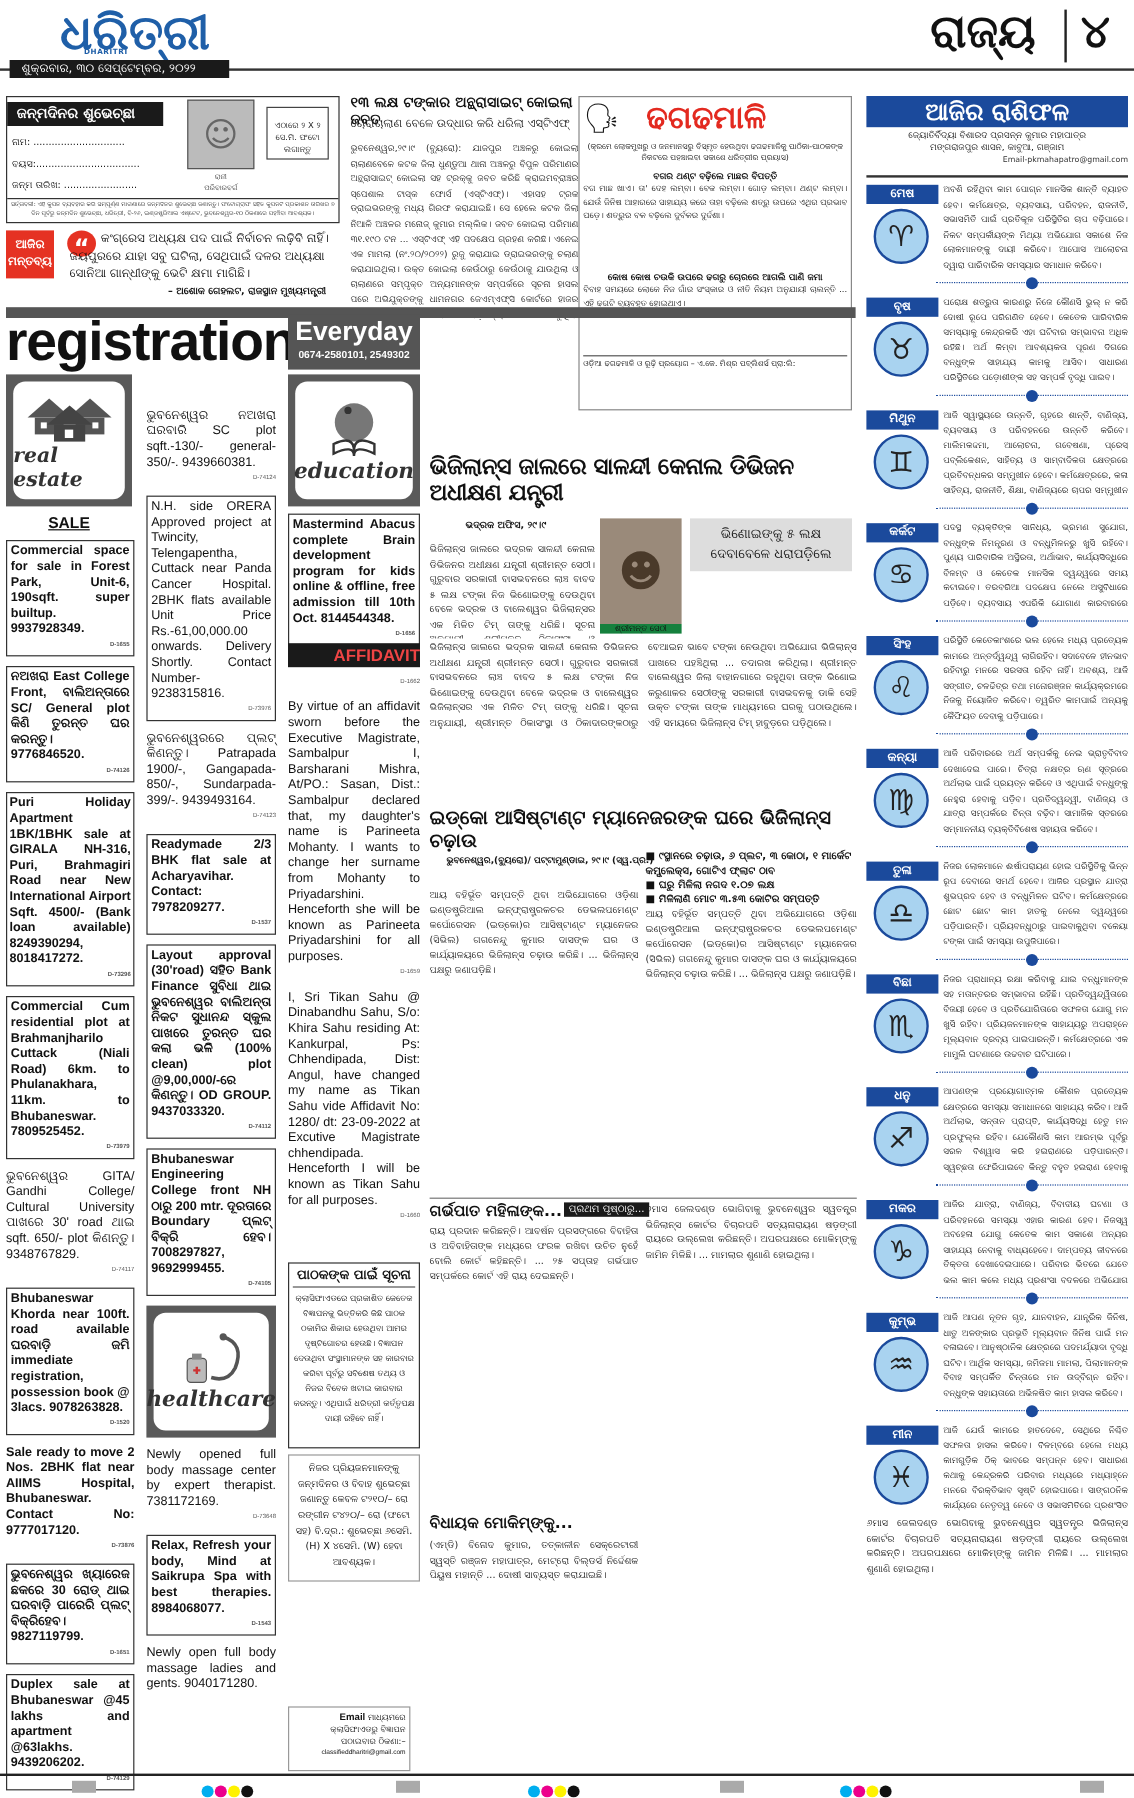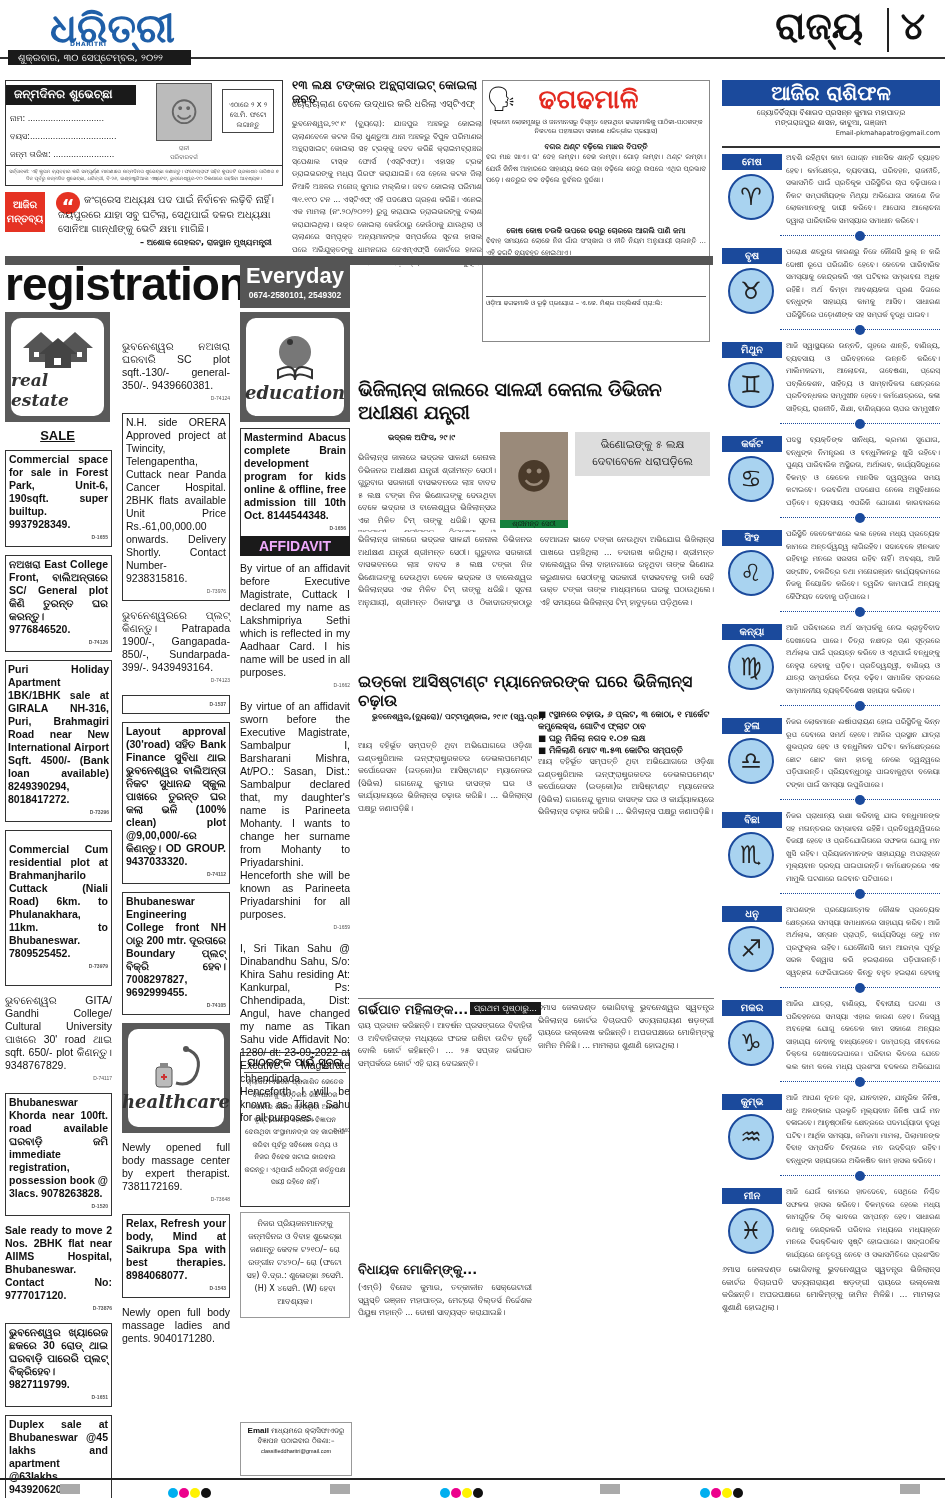--- a/index.html
+++ b/index.html
@@ -204,33 +204,33 @@
         <rect x="56" y="28" width="5" height="5" fill="#fff"></rect>
     </svg>
     <div class="icon-label" style="font-size:17px">real estate</div>
   </div>
 </div>
 <div class="abs" style="left:5px;top:428px;width:105px;text-align:center;font-family:'Liberation Sans',sans-serif;font-weight:bold;font-size:13px;text-decoration:underline">SALE</div>
 <div class="abs" id="col1" style="left:5px;top:450px;width:107px">
     <div class="ad bold" style="margin-bottom: 8px; border: 1.5px solid rgb(51, 51, 51); padding: 2px 3px;"><span>Commercial space for sale in Forest Park, Unit-6, 190sqft. super builtup. 9937928349.</span><span class="adcode">D-1655</span></div>
     <div class="ad bold" style="margin-bottom: 8px; border: 1.5px solid rgb(51, 51, 51); padding: 2px 3px;"><span>ନଅଖରା East College Front, ବାଲିଅନ୍ତାରେ SC/ General plot କିଣି ତୁରନ୍ତ ଘର କରନ୍ତୁ। 9776846520.</span><span class="adcode">D-74126</span></div>
     <div class="ad bold" style="margin-bottom: 8px; border: 1.5px solid rgb(51, 51, 51); padding: 2px 2px;"><span>Puri Holiday Apartment 1BK/1BHK sale at GIRALA NH-316, Puri, Brahmagiri Road near New International Airport Sqft. 4500/- (Bank loan available) 8249390294, 8018417272.</span><span class="adcode">D-73296</span></div>
-    <div class="ad bold" style="margin-bottom: 8px; border: 1.5px solid rgb(51, 51, 51); padding: 12px 3px;"><span>Commercial Cum residential plot at Brahmanjharilo Cuttack (Niali Road) 6km. to Phulanakhara, 11km. to Bhubaneswar. 7809525452.</span><span class="adcode">D-73979</span></div>
+    <div class="ad bold" style="margin-bottom: 8px; border: 1.5px solid rgb(51, 51, 51); padding: 2px 3px;"><span>Commercial Cum residential plot at Brahmanjharilo Cuttack (Niali Road) 6km. to Phulanakhara, 11km. to Bhubaneswar. 7809525452.</span><span class="adcode">D-73979</span></div>
     <div class="ad" style="margin-bottom: 8px;"><span>ଭୁବନେଶ୍ୱର GITA/ Gandhi College/ Cultural University ପାଖରେ 30' road ଥାଇ sqft. 650/- plot କିଣନ୍ତୁ। 9348767829.</span><span class="adcode">D-74117</span></div>
     <div class="ad bold" style="margin-bottom: 8px; border: 1.5px solid rgb(51, 51, 51); padding: 2px 3px;"><span>Bhubaneswar Khorda near 100ft. road available ଘରବାଡ଼ି ଜମି immediate registration, possession book @ 3lacs. 9078263828.</span><span class="adcode">D-1520</span></div>
     <div class="ad bold" style="margin-bottom: 8px;"><span>Sale ready to move 2 Nos. 2BHK flat near AIIMS Hospital, Bhubaneswar. Contact No: 9777017120.</span><span class="adcode">D-73876</span></div>
     <div class="ad bold" style="margin-bottom: 8px; border: 1.5px solid rgb(51, 51, 51); padding: 2px 3px;"><span>ଭୁବନେଶ୍ୱର ଖ୍ୟାରେଜ ଛକରେ 30 ରୋଡ୍ ଥାଇ ଘରବାଡ଼ି ପାରେରି ପ୍ଲଟ୍ ବିକ୍ରିହେବ। 9827119799.</span><span class="adcode">D-1651</span></div>
     <div class="ad bold" style="margin-bottom: 8px; border: 1.5px solid rgb(51, 51, 51); padding: 2px 3px;"><span>Duplex sale at Bhubaneswar @45 lakhs and apartment @63lakhs. 9439206202.</span><span class="adcode">D-74129</span></div>
   </div>
 
 <div class="abs" id="col2" style="left:122px;top:340px;width:108px">
     <div class="ad" style="margin-bottom: 8px;"><span>ଭୁବନେଶ୍ୱର ନଅଖରା ଘରବାରି SC plot sqft.-130/- general-350/-. 9439660381.</span><span class="adcode">D-74124</span></div>
     <div class="ad" style="margin-bottom: 8px; border: 1.5px solid rgb(51, 51, 51); padding: 2px 3px;"><span>N.H. side ORERA Approved project at Twincity, Telengapentha, Cuttack near Panda Cancer Hospital. 2BHK flats available Unit Price Rs.-61,00,000.00 onwards. Delivery Shortly. Contact Number-9238315816.</span><span class="adcode">D-73976</span></div>
     <div class="ad" style="margin-bottom: 8px;"><span>ଭୁବନେଶ୍ୱରରେ ପ୍ଲଟ୍ କିଣନ୍ତୁ। Patrapada 1900/-, Gangapada-850/-, Sundarpada-399/-. 9439493164.</span><span class="adcode">D-74123</span></div>
-    <div class="ad bold" style="margin-bottom: 8px; border: 1.5px solid rgb(51, 51, 51); padding: 2px 3px;"><span class="adcode">D-1537</span></div>
+    <div class="ad bold" style="margin-bottom: 8px; border: 1.5px solid rgb(51, 51, 51); padding: 2px 3px;"><span>Readymade 2/3 BHK flat sale at Acharyavihar. Contact: 7978209277.</span><span class="adcode">D-1537</span></div>
     <div class="ad bold" style="margin-bottom: 8px; border: 1.5px solid rgb(51, 51, 51); padding: 2px 3px;"><span>Layout approval (30'road) ସହିତ Bank Finance ସୁବିଧା ଥାଇ ଭୁବନେଶ୍ୱର ବାଲିଅନ୍ତା ନିକଟ ସୁଧାନନ୍ଦ ସ୍କୁଲ ପାଖରେ ତୁରନ୍ତ ଘର କଲା ଭଳି (100% clean) plot @9,00,000/-ରେ କିଣନ୍ତୁ। OD GROUP. 9437033320.</span><span class="adcode">D-74112</span></div>
     <div class="ad bold" style="margin-bottom: 8px; border: 1.5px solid rgb(51, 51, 51); padding: 2px 3px;"><span>Bhubaneswar Engineering College front NH ଠାରୁ 200 mtr. ଦୂରତାରେ Boundary ପ୍ଲଟ୍ ବିକ୍ରି ହେବ। 7008297827, 9692999455.</span><span class="adcode">D-74105</span></div>
     <div class="icon-box" style="height: 110px; margin-bottom: 8px;">
       <div class="icon-inner">
         <svg width="60" height="46" viewBox="0 0 60 46">
           <path d="M40 4 Q58 10 50 30 Q44 42 30 38" fill="none" stroke="#555" stroke-width="3"></path>
           <circle cx="40" cy="4" r="3" fill="#555"></circle>
           <rect x="10" y="22" width="16" height="20" rx="3" fill="#bbb" stroke="#555"></rect>
           <rect x="14" y="18" width="8" height="5" fill="#888"></rect>
           <path d="M15 32 h6 M18 29 v6" stroke="#c33" stroke-width="2"></path>
@@ -249,33 +249,33 @@
       <circle cx="25" cy="20" r="16" fill="#777"></circle>
         <circle cx="20" cy="10" r="3" fill="#333"></circle>
       <path d="M8 38 Q25 30 25 44 Q25 30 42 38 L42 46 Q25 38 25 48 Q25 38 8 46 Z" fill="#fff" stroke="#333" stroke-width="2"></path>
     </svg>
     <div class="icon-label">education</div>
   </div>
 </div>
 <div class="abs" id="col3" style="left:240px;top:428px;width:110px">
     <div class="ad bold" style="margin-bottom: 8px; border: 1.5px solid rgb(51, 51, 51); padding: 2px 3px;"><span>Mastermind Abacus complete Brain development program for kids online &amp; offline, free admission till 10th Oct. 8144544348.</span><span class="adcode">D-1656</span></div>
   </div>
-<div class="abs" style="left:240px;top:536px;width:110px;height:20px;background:#1a1a1a;color:#f0abfc;text-align:center;font-family:'Liberation Sans',sans-serif;font-weight:bold;font-size:14px;line-height:20px">AFFIDAVIT</div>
+<div class="abs" style="left:240px;top:536px;width:110px;height:20px;background:#1a1a1a;color:#ef4444;text-align:right;font-family:'Liberation Sans',sans-serif;font-weight:bold;font-size:14px;line-height:20px">AFFIDAVIT</div>
 <div class="abs" id="affidavits" style="left:240px;top:562px;width:110px">
-    <div class="ad" style="margin-bottom: 8px;"><span>By virtue of an affidavit before Executive Magistrate, Cuttack I declared my name as Lakshmipriya Sethi which is reflected in my Aadhaar Card. I his name will be used in all purposes.</span><span class="adcode">D-1662</span></div>
+    <div class="ad" style="margin-bottom: 8px;"><span class="adcode">D-1662</span></div>
     <div class="ad" style="margin-bottom: 8px;"><span>By virtue of an affidavit sworn before the Executive Magistrate, Sambalpur I, Barsharani Mishra, At/PO.: Sasan, Dist.: Sambalpur declared that, my daughter's name is Parineeta Mohanty. I wants to change her surname from Mohanty to Priyadarshini. Henceforth she will be known as Parineeta Priyadarshini for all purposes.</span><span class="adcode">D-1659</span></div>
     <div class="ad" style="margin-bottom: 8px;"><span>I, Sri Tikan Sahu @ Dinabandhu Sahu, S/o: Khira Sahu residing At: Kankurpal, Ps: Chhendipada, Dist: Angul, have changed my name as Tikan Sahu vide Affidavit No: 1280/ dt: 23-09-2022 at Excutive Magistrate chhendipada. Henceforth I will be known as Tikan Sahu for all purposes.</span><span class="adcode">D-1660</span></div>
   </div>
 
 <div class="abs" style="left:240px;top:1052px;width:110px;height:155px;border:1.5px solid #333;padding:3px;text-align:center">
   <div style="font-size:11px;font-weight:bold;border-bottom:1px solid #555;padding-bottom:3px">ପାଠକଙ୍କ ପାଇଁ ସୂଚନା</div>
   <div style="font-size:7px;line-height:12.5px;margin-top:3px">କ୍ଲାସିଫାଏଡରେ ପ୍ରକାଶିତ କେତେକ ବିଜ୍ଞାପନକୁ ଭିତ୍ତିକରି କିଛି ପାଠକ ଠକାମିର ଶିକାର ହେଉଥିବା ଆମର ଦୃଷ୍ଟିଗୋଚର ହେଉଛି। ବିଜ୍ଞାପନ ଦେଉଥିବା ସଂସ୍ଥାମାନଙ୍କ ସହ କାରବାର କରିବା ପୂର୍ବରୁ ସବିଶେଷ ତଥ୍ୟ ଓ ନିଜର ବିବେକ ଖଟାଇ କାରବାର କରନ୍ତୁ। ଏଥିପାଇଁ ଧରିତ୍ରୀ କର୍ତ୍ତୃପକ୍ଷ ଦାୟୀ ରହିବେ ନାହିଁ।</div>
 </div>
 <div class="abs" style="left:240px;top:1212px;width:110px;height:106px;border:1px solid #999;padding:4px;text-align:center;font-size:8px;line-height:13px">ନିଜର ପ୍ରିୟଜନମାନଙ୍କୁ ଜନ୍ମଦିନର ଓ ବିବାହ ଶୁଭେଚ୍ଛା ଜଣାନ୍ତୁ କେବଳ ଟ୨୧୦/– ରୋ ରଙ୍ଗୀନ ଟ୪୨୦/– ରୋ (ଫଟୋ ସହ) ବି.ଦ୍ର.: ଶୁଭେଚ୍ଛା ୬ସେମି. (H) X ୪ସେମି. (W) ହେବା ଆବଶ୍ୟକ।</div>
-<div class="abs" style="left:240px;top:1422px;width:112px;height:54px;border:1px solid #999;padding:3px;text-align:center">
+<div class="abs" style="left:240px;top:1422px;width:102px;height:54px;border:1px solid #999;padding:3px;text-align:right">
   <div style="font-size:7px;line-height:10px"><b style="font-family:'Liberation Sans',sans-serif;font-size:8px">Email</b> <span>ମାଧ୍ୟମରେ କ୍ଲାସିଫାଏଡରୁ ବିଜ୍ଞାପନ ପଠାଇବାର ଠିକଣା:–</span></div>
   <div style="font-size:5.5px;margin-top:2px;font-family:'Liberation Sans',sans-serif">classifieddharitri@gmail.com</div>
 </div>
 
 <div class="abs headline" style="left:358px;top:378px;width:356px;font-size:19px;letter-spacing:-0.5px">ଭିଜିଲାନ୍ସ ଜାଲରେ ସାଳନ୍ଦୀ କେନାଲ ଡିଭିଜନ ଅଧୀକ୍ଷଣ ଯନ୍ତ୍ରୀ</div>
 <div class="abs" style="left:388px;top:433px;font-size:8px;font-weight:bold">ଭଦ୍ରକ ଅଫିସ, ୨୯।୯</div>
 <div class="abs" style="left:500px;top:432px;width:68px;height:88px;background:#9a8a7a;display:flex;align-items:center;justify-content:center;font-size:36px;color:#4a3a2a">☻</div>
 <div class="abs" style="left:500px;top:520px;width:68px;text-align:center;font-size:7px;background:#15803d">ଶ୍ରୀମନ୍ତ ସେଠୀ</div>
 <div class="abs" style="left:575px;top:432px;width:135px;height:44px;background:#ddd;text-align:center;font-size:11px;line-height:17px;padding-top:4px">ଭିଣୋଇଙ୍କୁ ୫ ଲକ୍ଷ ଦେବାବେଳେ ଧରାପଡ଼ିଲେ</div>
 <div class="abs col-text" style="left:358px;top:452px;width:138px;height:80px;overflow:hidden">ଭିଜିଲାନ୍ସ ଜାଲରେ ଭଦ୍ରକ ସାଳନ୍ଦୀ କେନାଲ ଡିଭିଜନର ଅଧୀକ୍ଷଣ ଯନ୍ତ୍ରୀ ଶ୍ରୀମନ୍ତ ସେଠୀ। ଗୁରୁବାର ସରକାରୀ ବାସଭବନରେ ଲାଞ୍ଚ ବାବଦ ୫ ଲକ୍ଷ ଟଙ୍କା ନିଜ ଭିଣୋଇଙ୍କୁ ଦେଉଥିବା ବେଳେ ଭଦ୍ରକ ଓ ବାଲେଶ୍ୱର ଭିଜିଲାନ୍ସର ଏକ ମିଳିତ ଟିମ୍ ତାଙ୍କୁ ଧରିଛି। ସୂଚନା ଅନୁଯାୟୀ, ଶ୍ରୀମନ୍ତ ଠିକାସଂସ୍ଥା ଓ ଠିକାଦାରଙ୍କଠାରୁ ବେଆଇନ ଭାବେ ଟଙ୍କା ନେଉଥିବା ଅଭିଯୋଗ ଭିଜିଲାନ୍ସ ପାଖରେ ପହଞ୍ଚିଥିଲା ... ତଦାରଖ କରିଥିଲା। ଶ୍ରୀମନ୍ତ ବାଲେଶ୍ୱର ଜିଲା ବାହାନଗାରେ ରହୁଥିବା ତାଙ୍କ ଭିଣୋଇ କରୁଣାକର ସେଠୀଙ୍କୁ ସରକାରୀ ବାସଭବନକୁ ଡାକି ସେହି ଉକ୍ତ ଟଙ୍କା ତାଙ୍କ ମାଧ୍ୟମରେ ଘରକୁ ପଠାଉଥିଲେ। ଏହି ସମୟରେ ଭିଜିଲାନ୍ସ ଟିମ୍ ହାବୁଡ଼ରେ ପଡ଼ିଥିଲେ।</div>

